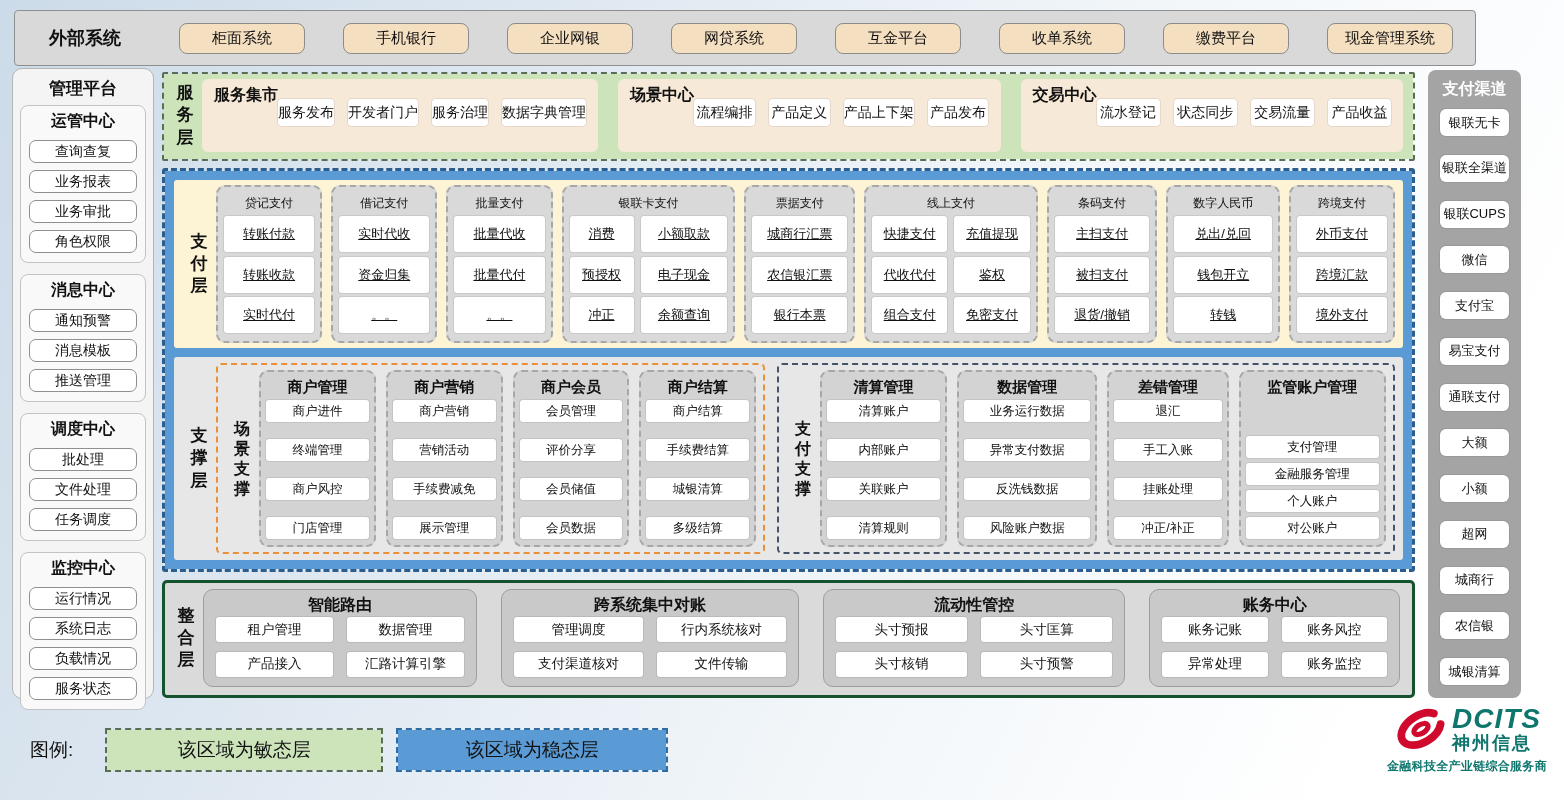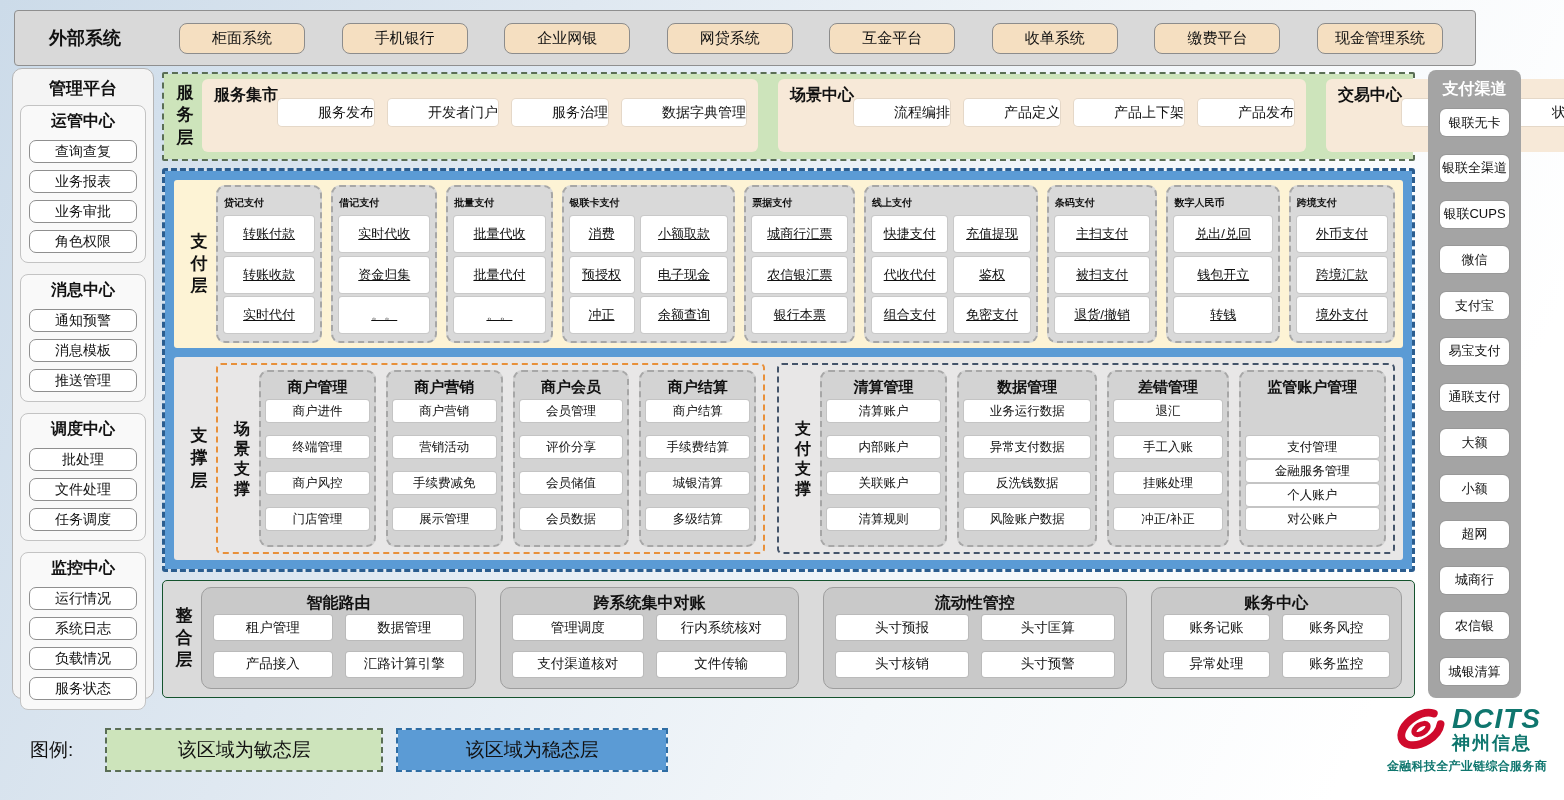--- a/index.html
+++ b/index.html
@@ -21,76 +21,76 @@
           font-size:13px; white-space:nowrap; box-shadow:0 0 0 1px rgba(0,0,0,0.07); }
   .obtn { background:#ffffff; border:1px solid #8f8f8f; border-radius:7px; height:23px; margin:7px 3px 0;
           display:flex; align-items:center; justify-content:center; font-size:14px; white-space:nowrap; }
   .group-title { font-weight:bold; font-size:16px; text-align:center; height:25px; line-height:25px; white-space:nowrap; }
 
   
   .ext-bar { position:absolute; left:14px; top:10px; width:1462px; height:56px;
              background:#d9d9d9; border:1.5px solid #8f8f8f; border-radius:4px;
              display:flex; align-items:center; }
   .ext-label { font-weight:bold; font-size:18px; margin-left:34px; white-space:nowrap; }
-  .ext-items { flex:1; display:flex; justify-content:space-between; padding:0 32px 0 58px; }
+  .ext-items { flex:1; display:flex; justify-content:space-between; padding:0 22px 0 58px; }
   .tan-btn { width:126px; height:31px; background:#f5dfc1; border:1.5px solid #8c8c8c; border-radius:8px;
              display:flex; align-items:center; justify-content:center; font-size:15px; white-space:nowrap; }
 
   
   .mgmt { position:absolute; left:12px; top:68px; width:142px; height:631px;
           background:#f4f4f4; border:1px solid #b5b5b5; border-radius:10px; padding:6px 0 4px; }
   .mgmt-title { font-weight:bold; font-size:17px; text-align:center; height:30px; line-height:28px; }
   .mgmt-group { margin:0 7px 11px; background:#f9f9f9; border:1px solid #c3c3c3; border-radius:8px;
                 padding:3px 5px 9px; }
   .mgmt-group .group-title { height:24px; line-height:24px; }
 
   
   .service { position:absolute; left:162px; top:72px; width:1253px; height:89px;
              background:#cde4bb; background-clip:padding-box; border:2px dashed #5a6e55; border-radius:2px;
              display:flex; padding:5px 10px 7px 4px; }
   .service-groups { flex:1; display:flex; gap:20px; }
   .service-group { flex:1; background:#f7e9d8; border-radius:6px; padding:3px 12px 9px; display:flex; flex-direction:row; }
   .service-items { flex:1; display:flex; gap:14px; align-items:center; }
-  .wbtn.svc { flex:1; height:27px; border-radius:4px; font-size:14px;padding-left:40px; }
+  .wbtn.svc { flex:1; height:27px; border-radius:4px; font-size:14px; }
 
   
   .stable { position:absolute; left:162px; top:168px; width:1253px; height:404px;
             background:#5b9bd5; background-clip:padding-box; border:3px dashed #2b5d8f; border-radius:3px;
             padding:9px; }
 
   
   .payment-panel { height:168px; background:#fdf3d5; border-radius:3px; display:flex;
                    padding:5px 8px; margin-bottom:9px; }
   .pay-cols { flex:1; display:flex; gap:9px; }
   .pay-col { background:#d9d9d9; border:2px dashed #a7a7a7; border-radius:9px;
              padding:3px 6px 8px; display:flex; flex-direction:column; }
-  .pay-col-title { font-weight:bold; font-size:10px; height:26px; line-height:26px; white-space:nowrap; }
+  .pay-col-title { font-weight:normal; font-size:12px; text-align:center; height:26px; line-height:26px; white-space:nowrap; }
   .pay-items { flex:1; display:flex; flex-direction:column; justify-content:space-between; }
   .pay-items.cols2 { display:grid; grid-template-columns:0.85fr 1.15fr; column-gap:7px; align-content:space-between; }
   .pay-items.cols2e { display:grid; grid-template-columns:1fr 1fr; column-gap:7px; align-content:space-between; }
   .wbtn.pay { height:36px;text-decoration:underline; }
   .fw10 { flex:1.0; } .fw105 { flex:1.05; } .fw108 { flex:1.08; } .fw175 { flex:1.75; }
 
   
   .support-panel { height:203px; background:#e8e7e7; border-radius:3px; display:flex; padding:6px 8px; }
   .sup-sections { flex:1; display:flex; gap:12px; }
   .sup-section { border-radius:5px; display:flex; padding:5px 7px; }
   .sup-section.scene  { border:2px dashed #e8903a; flex:1; }
   .sup-section.paysup { border:2px dashed #44546a; flex:1.13; }
   .sup-cols { flex:1; display:flex; gap:10px; }
   .sup-col { background:#d3d3d3; border:2px dashed #a7a7a7; border-radius:9px;
-             padding:3px 5px 15px; display:flex; flex-direction:column; }
+             padding:3px 5px 6px; display:flex; flex-direction:column; }
   .sup-col-title { font-weight:bold; font-size:15px; text-align:center; height:23px; line-height:23px; white-space:nowrap; }
   .sup-items { flex:1; display:flex; flex-direction:column; justify-content:space-between; padding-top:2px; }
   .wbtn.sup { height:22px; font-size:12.5px; }
   .sw10 { flex:1; } .sw112 { flex:1.12; } .sw095 { flex:0.95; } .sw118 { flex:1.18;gap:36px; }
 
   
   .integration { position:absolute; left:162px; top:580px; width:1253px; height:118px;
-                 background:#dadada; border:1px solid #14532d; border-radius:5px;
+                 background:#dadada; border:3px solid #14532d; border-radius:5px;
                  display:flex; padding:6px 12px 8px 4px; }
   .int-groups { flex:1; display:flex; gap:24px; }
   .int-group { background:#c9c9c9; border:1px solid #9e9e9e; border-radius:10px;
                padding:2px 12px 9px; display:flex; flex-direction:column; }
   .int-items { flex:1; display:grid; grid-template-columns:1fr 1fr; gap:9px 14px; }
   .wbtn.int { height:25px; font-size:13.5px; border-radius:3px; }
   .iw105 { flex:1.05; } .iw115 { flex:1.15; } .iw117 { flex:1.17; } .iw095 { flex:0.95; }
 
   
   .channels { position:absolute; left:1428px; top:70px; width:93px; height:628px;

